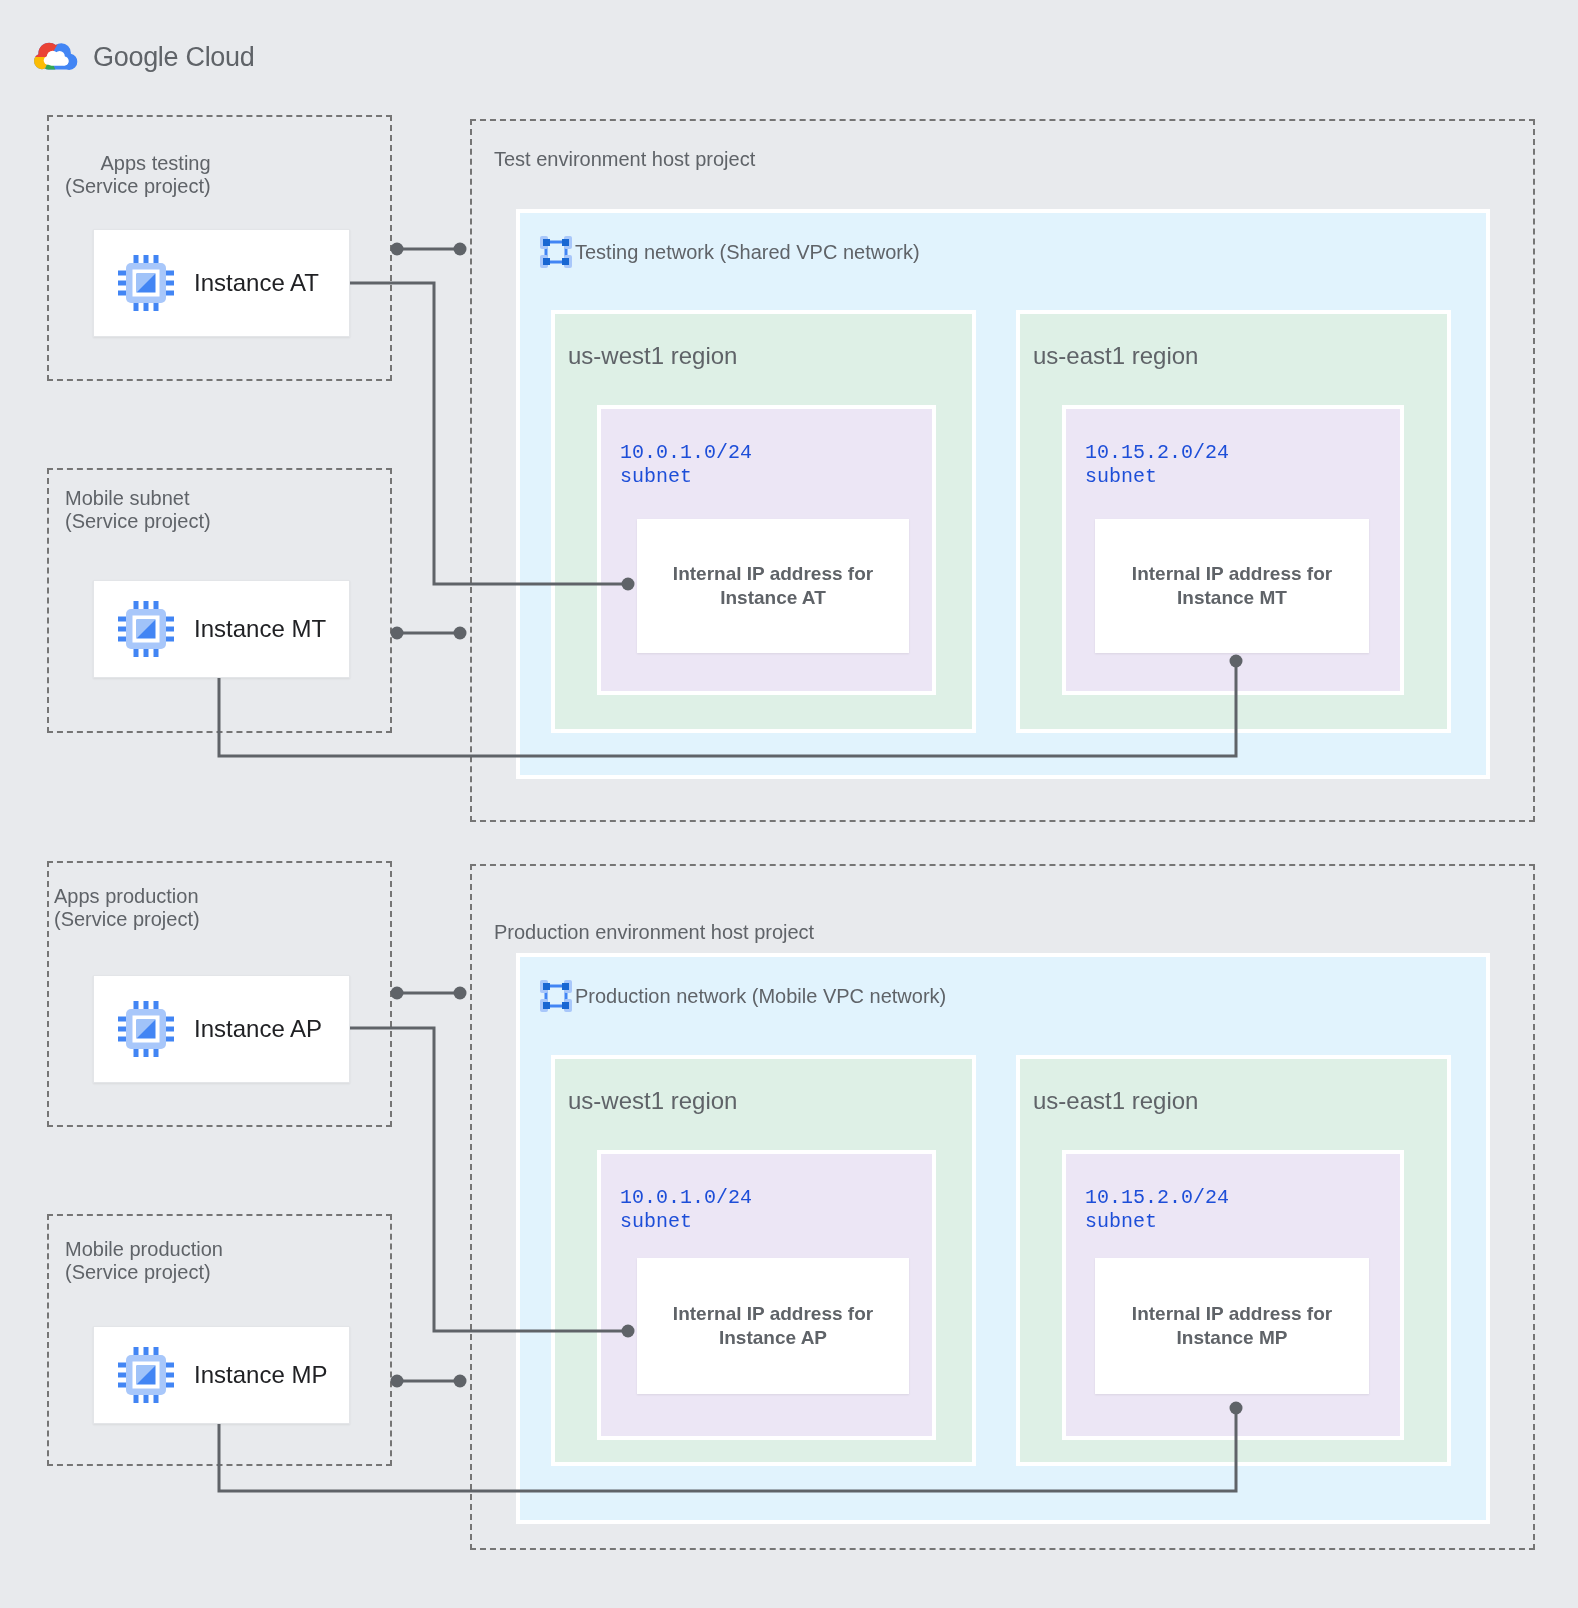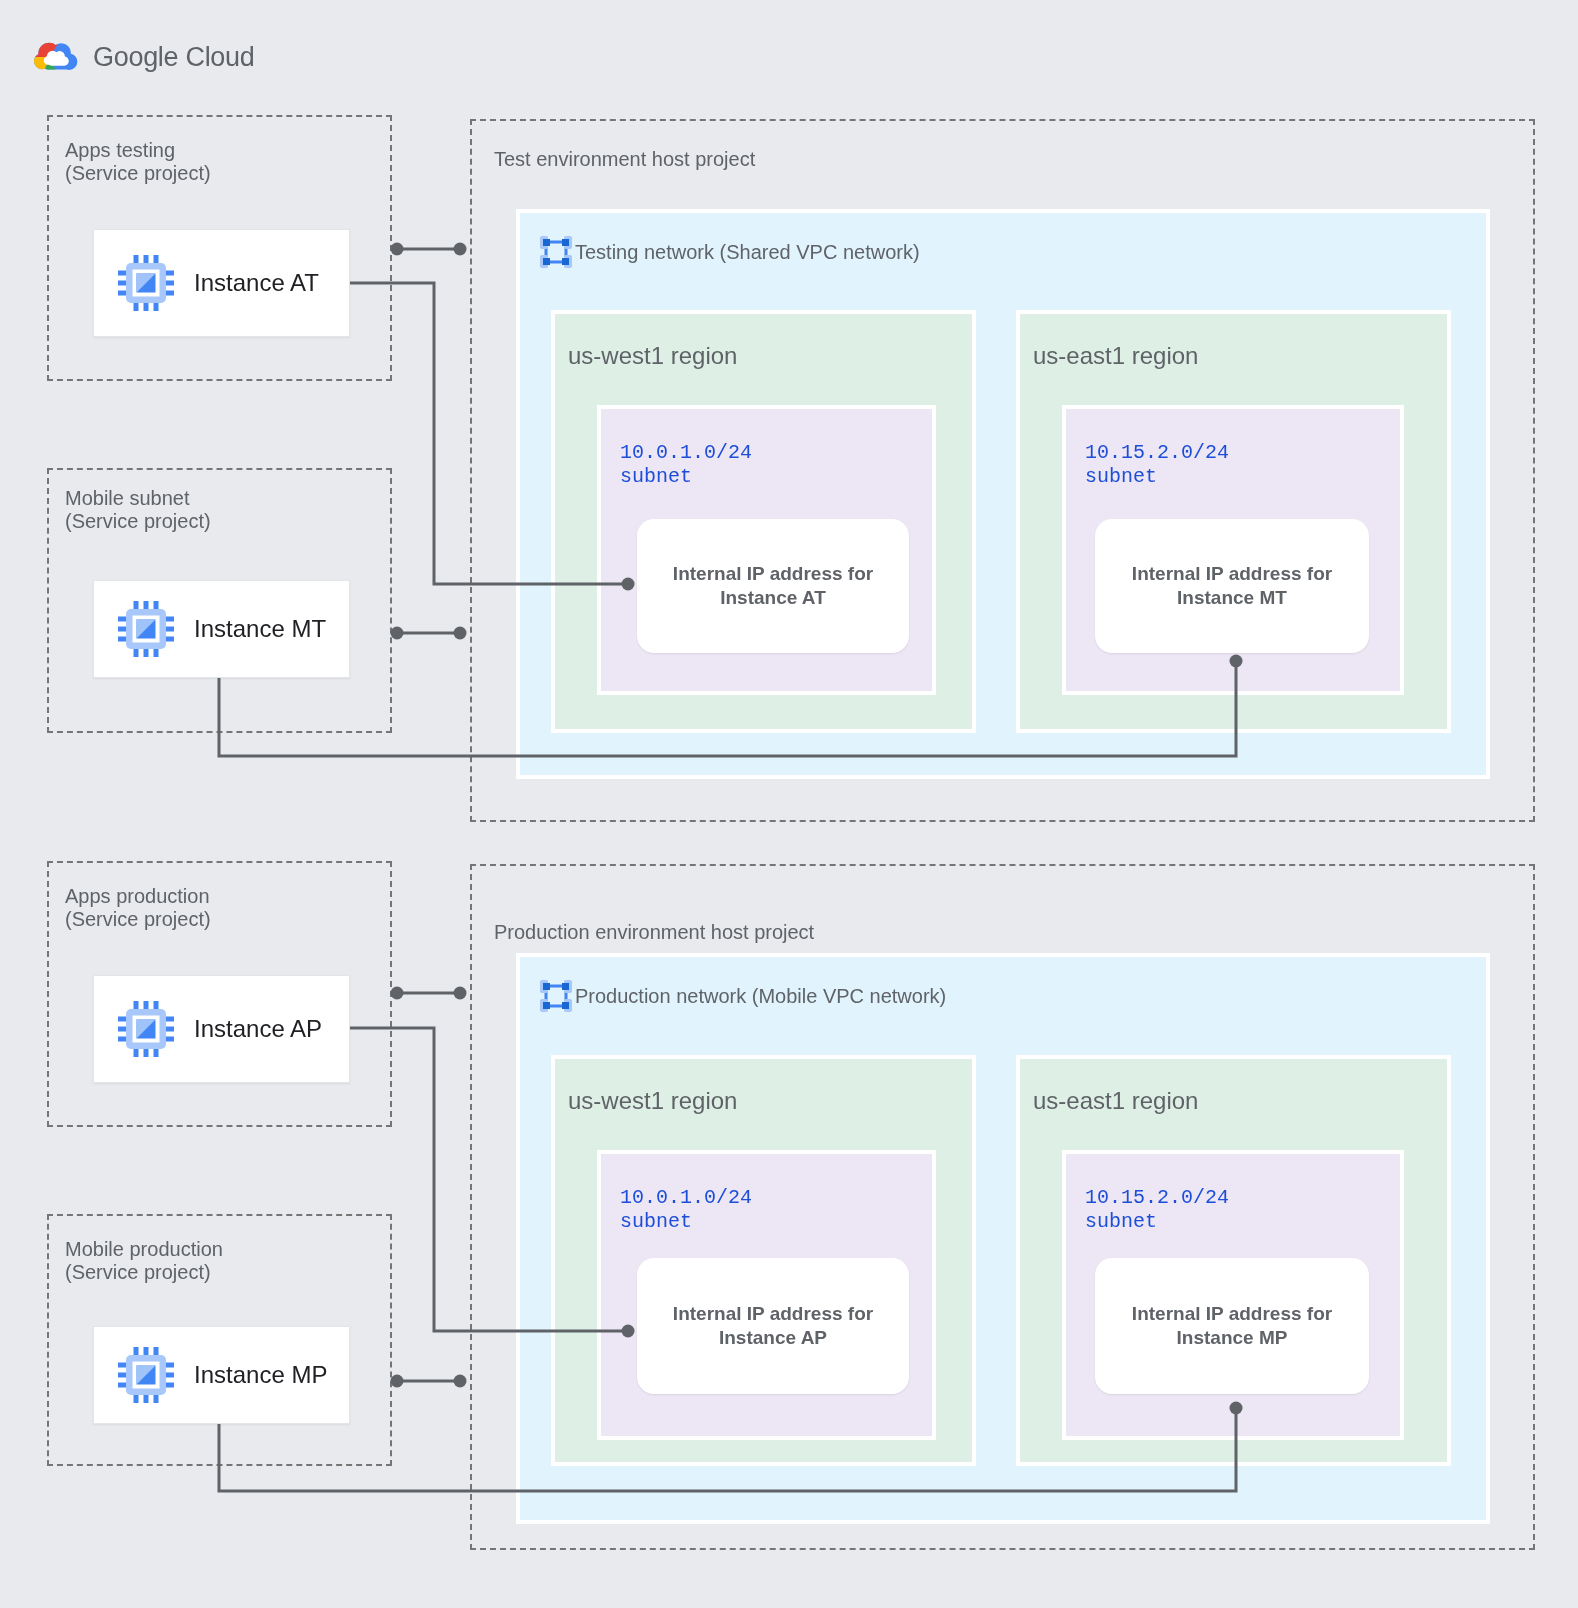--- a/index.html
+++ b/index.html
@@ -24,21 +24,21 @@
   
   .network-box{position:absolute;background:#E1F3FD;border:4px solid #FFFFFF;box-sizing:border-box;}
   .network-header{position:absolute;left:17px;top:20px;display:flex;align-items:center;}
   .network-title{font-size:20px;color:#5F6368;}
   .region-box{position:absolute;background:#DEF0E6;border:4px solid #FFFFFF;box-sizing:border-box;}
   .region-label{position:absolute;left:13px;top:28px;font-size:24px;color:#5F6368;}
   .subnet-box{position:absolute;background:#ECE6F5;border:4px solid #FFFFFF;box-sizing:border-box;}
   .subnet-label{position:absolute;left:19px;top:32px;font-size:20px;line-height:24px;color:#1d4ed8;font-family:Liberation Mono, monospace;}
   .ip-card{position:absolute;background:#FFFFFF;box-shadow:0 1px 2px rgba(0,0,0,0.08);
     display:flex;flex-direction:column;align-items:center;justify-content:center;
-    font-size:19px;font-weight:bold;line-height:24px;color:#5F6368;text-align:center;z-index:2;border-radius:17px;}
+    font-size:19px;font-weight:bold;line-height:24px;color:#5F6368;text-align:center;z-index:2;}
 
   
   .connectors{position:absolute;left:0;top:0;z-index:10;pointer-events:none;}
 </style>
 </head>
 <body>
 
 <div class="canvas">
 
   <svg width="0" height="0" style="position:absolute">
@@ -99,33 +99,33 @@
           <circle cx="19.5" cy="28" r="4.8"></circle>
             <circle cx="38.5" cy="28.5" r="5"></circle>
           <rect x="19" y="24.5" width="24" height="9.5" rx="4.7"></rect>
         </g>
       </g>
     </svg>
     <span class="brand-text">Google Cloud</span>
   </div>
 
   <div class="dashed-box" style="left:47px;top:115px;width:345px;height:266px;"></div>
-  <div class="proj-label" style="left:65px;top:139px;">
+  <div class="proj-label" style="left:65px;top:152px;text-align:right;">
     <div>Apps testing</div>
     <div>(Service project)</div>
   </div>
 
   <div class="dashed-box" style="left:47px;top:468px;width:345px;height:265px;"></div>
   <div class="proj-label" style="left:65px;top:487px;">
     <div>Mobile subnet</div>
     <div>(Service project)</div>
   </div>
 
   <div class="dashed-box" style="left:47px;top:861px;width:345px;height:266px;"></div>
-  <div class="proj-label" style="left:65px;top:885px;">
+  <div class="proj-label" style="left:54px;top:885px;">
     <div>Apps production</div>
     <div>(Service project)</div>
   </div>
 
   <div class="dashed-box" style="left:47px;top:1214px;width:345px;height:252px;"></div>
   <div class="proj-label" style="left:65px;top:1238px;">
     <div>Mobile production</div>
     <div>(Service project)</div>
   </div>
 

